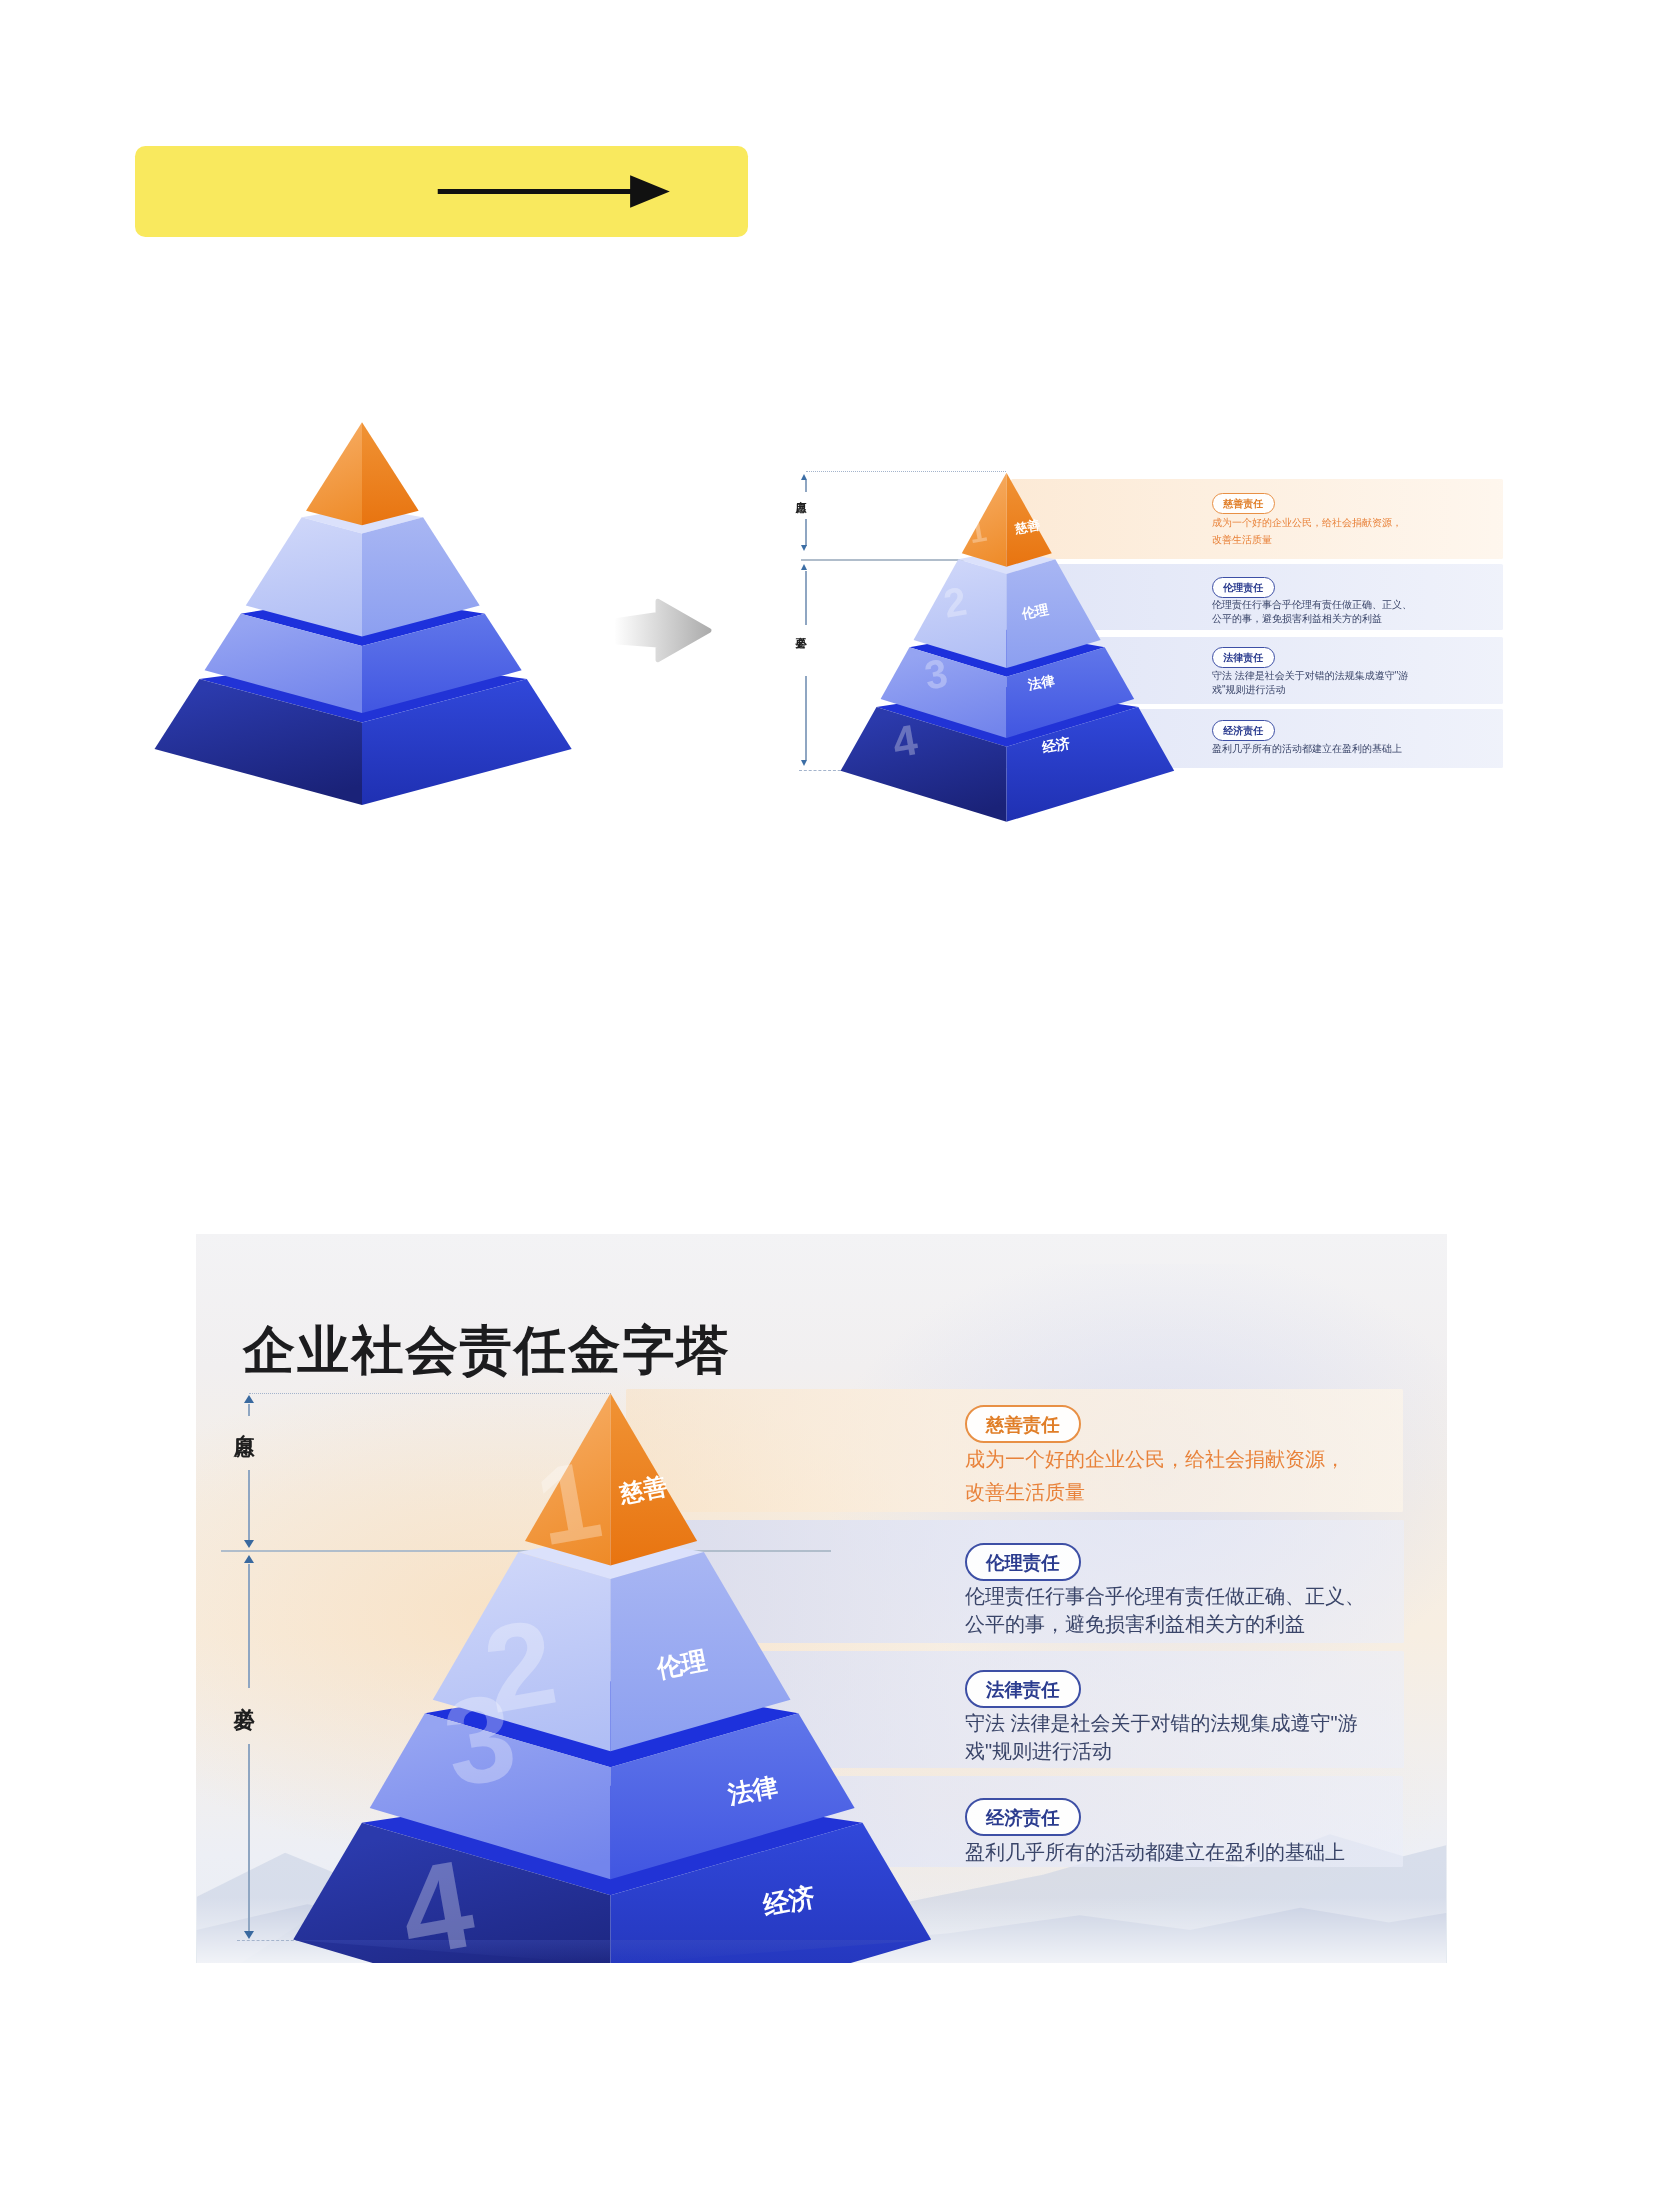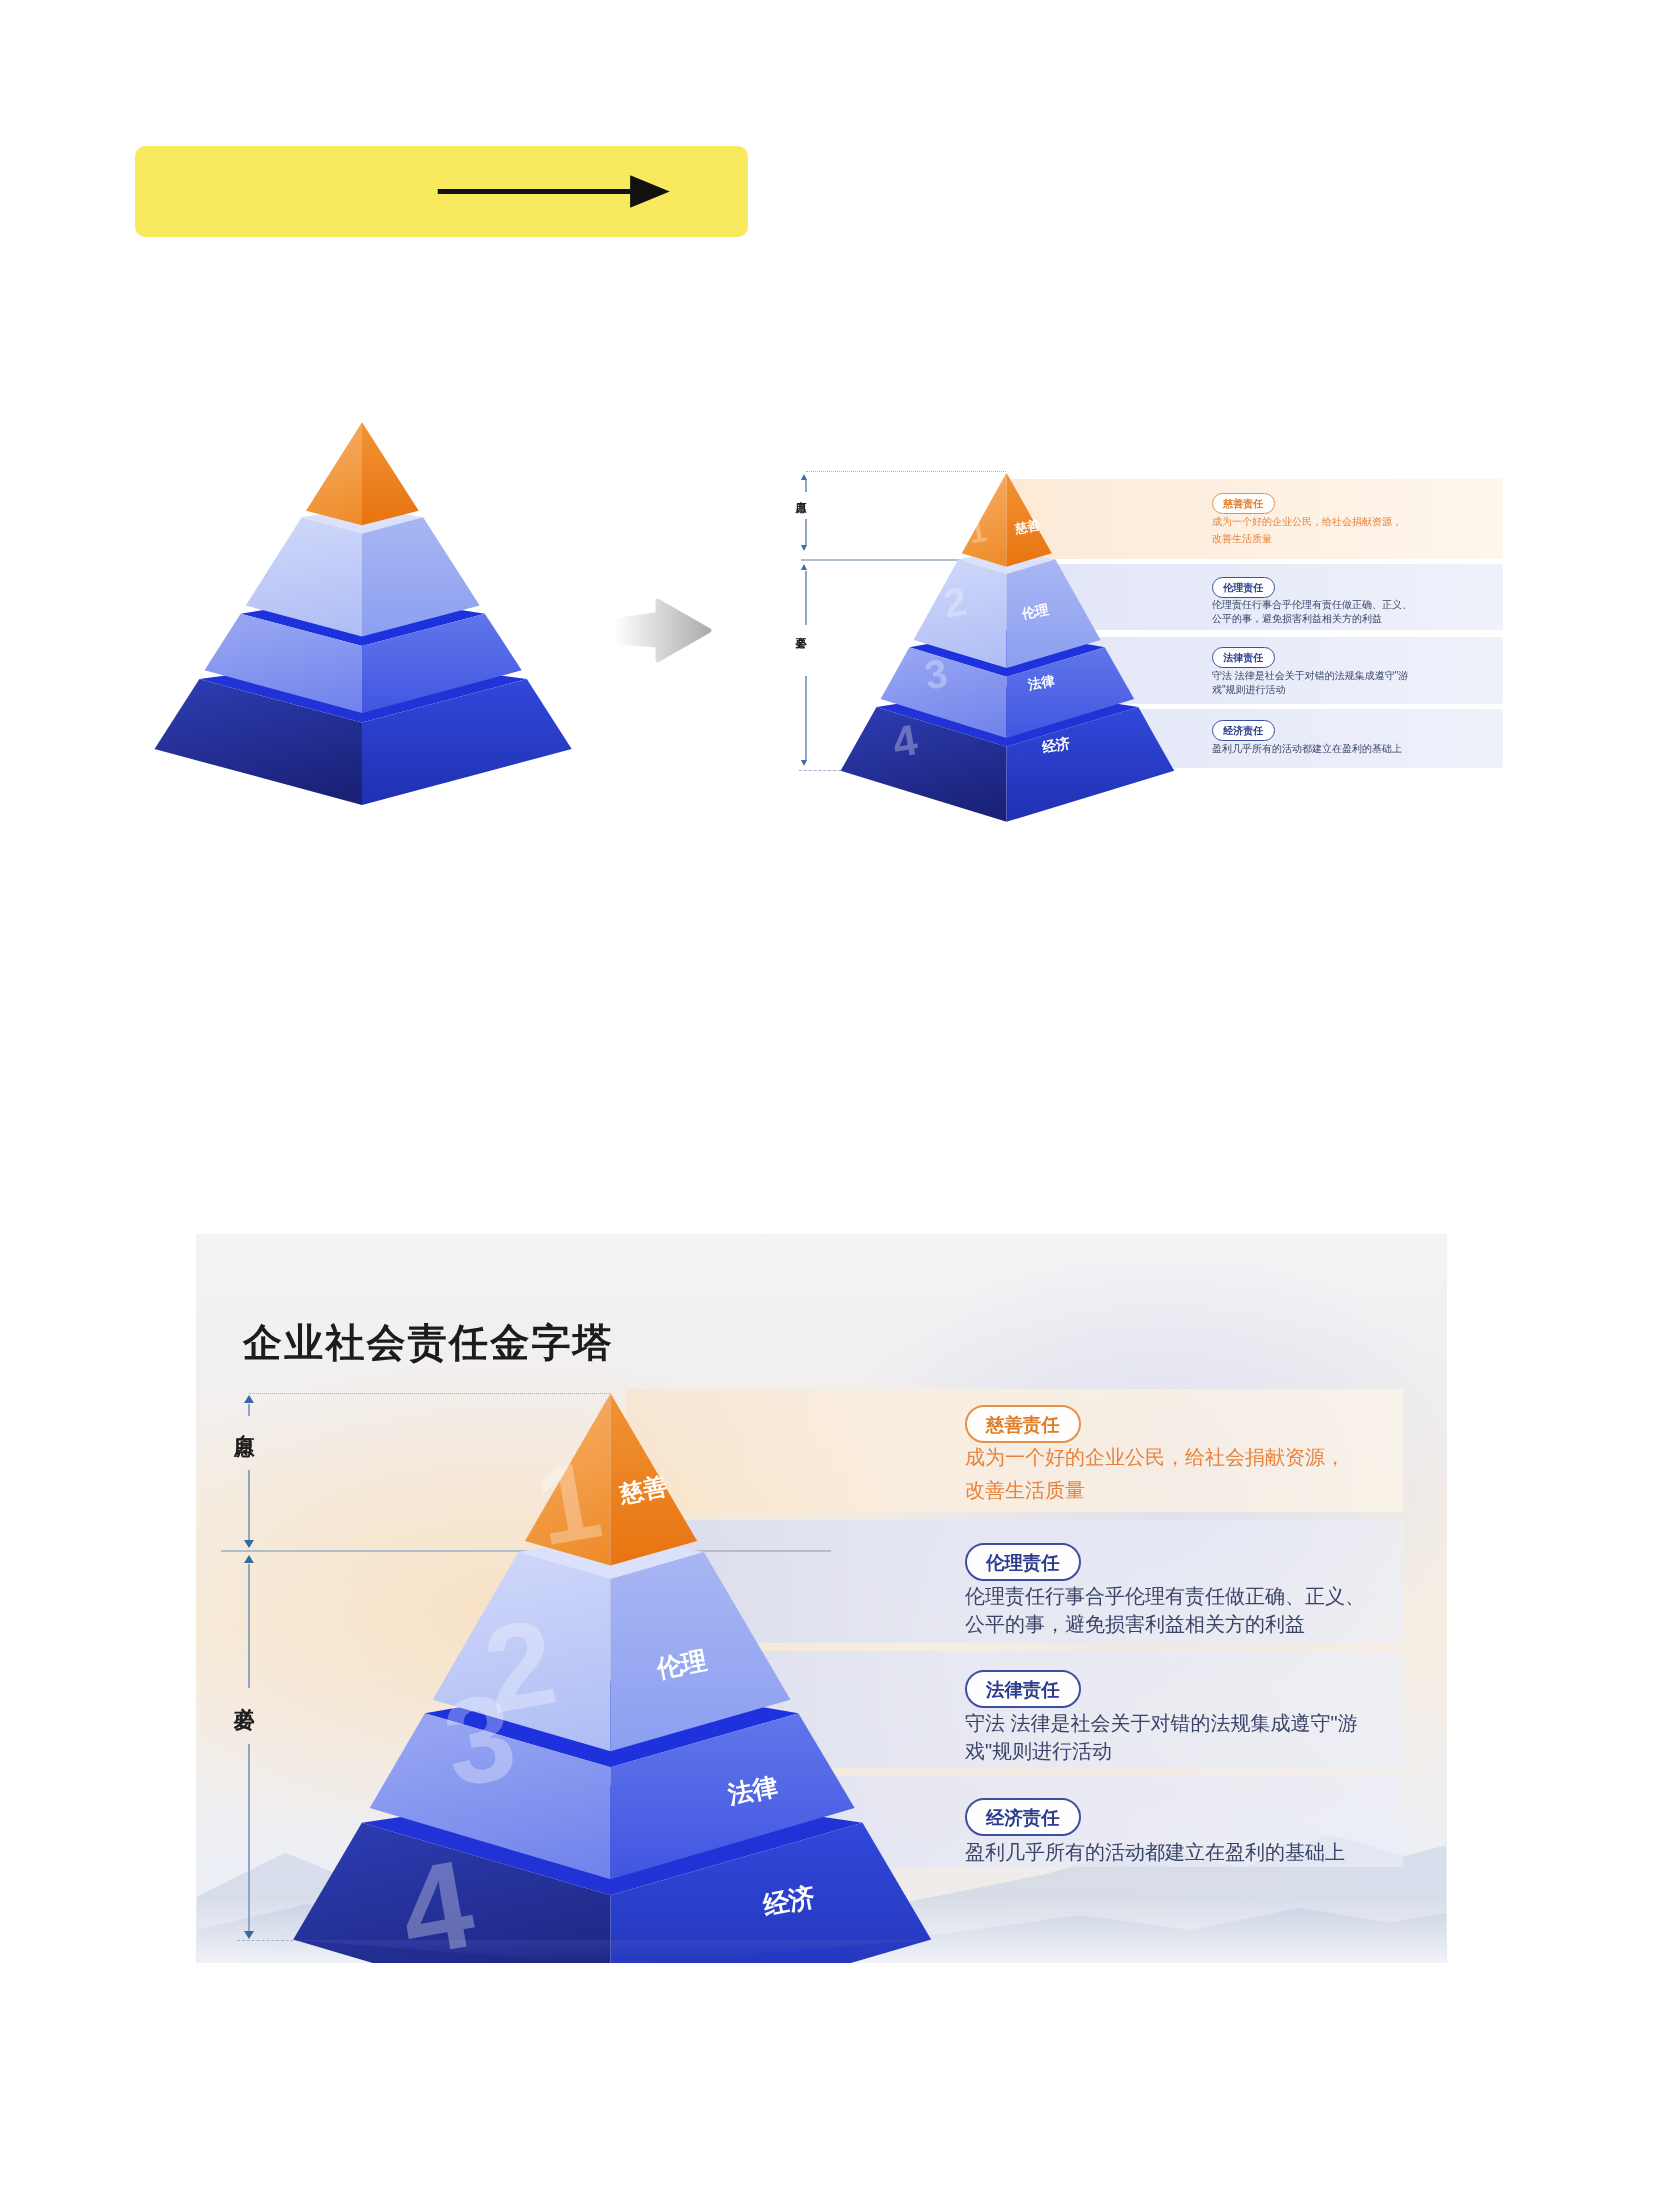--- a/index.html
+++ b/index.html
@@ -25,21 +25,21 @@
 
   
   .pill{display:flex;align-items:center;justify-content:center;background:rgba(255,255,255,.92);
         border-radius:736px;font-weight:700;white-space:nowrap;}
   .pill-o{border:1.5px solid #E89045;color:#E07E28;}
   .pill-b{border:1.5px solid #3D4FA5;color:#2B3C8F;}
   .pill-s{height:19px;padding:0 10.3px;font-size:10px;}
   .pill-g{height:34px;padding:0 19px;font-size:18.4px;border-width:2.2px;}
   .desc-s{font-size:10px;line-height:13.3px;white-space:nowrap;}
   .desc-g{font-size:20px;line-height:26.5px;white-space:nowrap;font-weight:500;}
-  .c-orange{color:#E8823A;font-family:Liberation Mono, monospace;}
+  .c-orange{color:#E8823A;}
   .c-navy{color:#3A4569;}
 
   
   .pnum{color:rgba(255,255,255,.30);font-weight:700;transform:rotate(-10deg);line-height:1;}
   .plabel{color:#ffffff;font-weight:700;transform:rotate(-11deg);line-height:1;white-space:nowrap;}
 
   
   .band{border-radius:1.5px;}
   .band-o-s{background:linear-gradient(90deg,rgba(252,233,212,.95),rgba(254,245,235,.88));}
   .band-b-s{background:linear-gradient(90deg,rgba(222,227,246,.95),rgba(237,240,250,.88));}
@@ -48,21 +48,21 @@
 
   
   .slide{left:196px;top:1234px;width:1251px;height:729px;overflow:hidden;
          background:linear-gradient(180deg,#F3F3F5 0%,#F1EFF0 18%,#F5EEE5 38%,#F7EEE2 55%,#EDEFF5 85%,#E9EDF4 100%);}
   .glow1{left:-44px;top:103px;width:847px;height:530px;
          background:radial-gradient(ellipse at 42% 52%,rgba(249,216,175,.55),rgba(249,216,175,0) 65%);}
   .glow2{right:-29.5px;top:29.5px;width:700px;height:471px;
          background:radial-gradient(ellipse at 55% 45%,rgba(205,213,243,.60),rgba(205,213,243,0) 62%);}
   .glow3{left:221px;top:412px;width:1030px;height:317px;
          background:radial-gradient(ellipse at 50% 50%,rgba(250,226,195,.42),rgba(250,226,195,0) 70%);}
-  .slide-title{left:47px;top:82px;font-size:39px;font-weight:700;color:#1C1C1E;letter-spacing:2.2px;}
+  .slide-title{left:47px;top:82px;font-size:52px;font-weight:700;color:#1C1C1E;letter-spacing:2.2px;}
   .reflect{background:linear-gradient(180deg,rgba(70,88,190,.30),rgba(70,88,190,0));
            clip-path:polygon(0 0,100% 0,53% 100%,47% 100%);}
 </style>
 </head>
 <body>
 
 <div class="page">
 
   <svg width="0" height="0" style="position:absolute">
     <defs>

